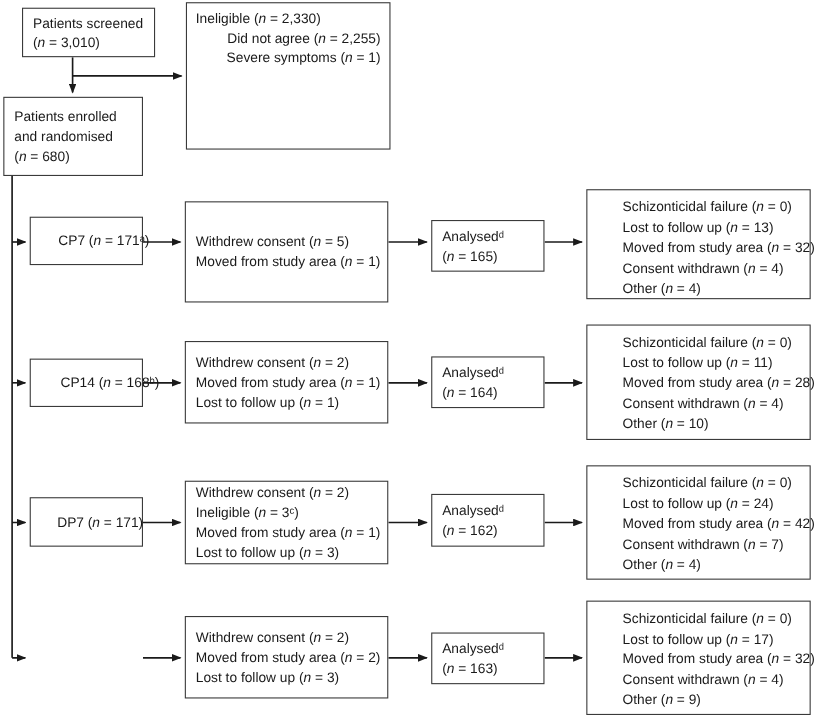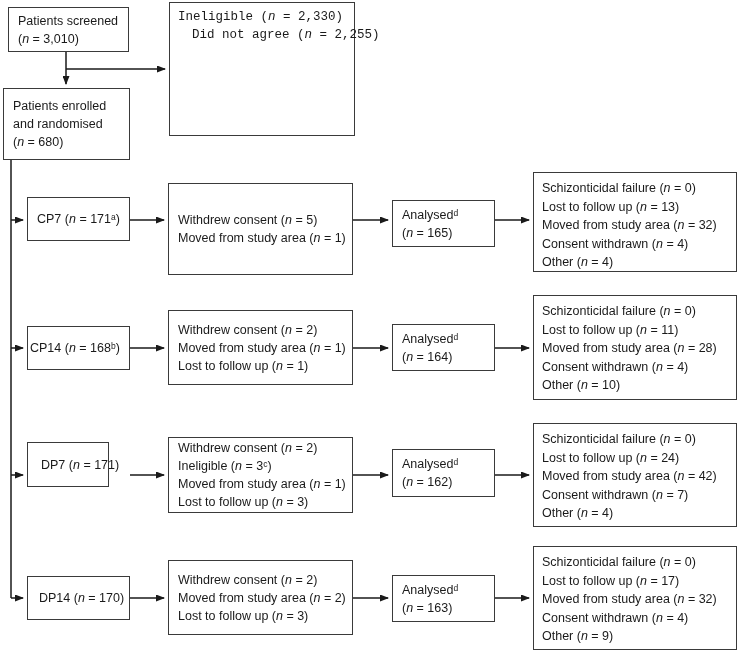--- a/index.html
+++ b/index.html
@@ -16,25 +16,25 @@
     position:absolute;
     z-index:2;
     background:#ffffff;
     border:1.6px solid #3a3a3a;
     box-sizing:border-box;
     font-size:12.5px;
   }
   .vc{display:flex;align-items:center;}
   .bt{white-space:pre;line-height:18px;}
   .bt i{font-style:italic;}
-  .pad{padding:6px 8px;font-family:Liberation Mono, monospace;}
+  .pad{padding:6px 8px;}
   .lpad{padding-left:9px;}
   .ineligible-items .bt{line-height:17.5px;}
   .ind{padding-left:14px;text-align:right;}
-  .outcome-text{line-height:18.6px;padding:6px 8px;}
+  .outcome-text{line-height:18.6px;padding:6px 8px;margin-left:24px;}
 </style>
 </head>
 <body>
 
 <div class="canvas">
 
   <svg class="arrows" width="750" height="654" viewBox="0 0 750 654">
     <defs>
       <marker id="ah" markerWidth="9" markerHeight="7" refX="8" refY="3.5" orient="auto" markerUnits="userSpaceOnUse">
         <path d="M0,0 L9,3.5 L0,7 z" fill="#1a1a1a"></path>
@@ -63,99 +63,97 @@
       <line x1="353" y1="475" x2="388" y2="475" marker-end="url(#ah)"></line>
       <line x1="353" y1="598" x2="388" y2="598" marker-end="url(#ah)"></line>
 
       <line x1="495" y1="220" x2="529" y2="220" marker-end="url(#ah)"></line>
       <line x1="495" y1="348" x2="529" y2="348" marker-end="url(#ah)"></line>
       <line x1="495" y1="475" x2="529" y2="475" marker-end="url(#ah)"></line>
       <line x1="495" y1="598" x2="529" y2="598" marker-end="url(#ah)"></line>
     </g>
   </svg>
 
-  <div class="box vc lpad" style="left:8px;top:7px;width:121px;height:45px">
+  <div class="box vc lpad" style="left:20px;top:7px;width:121px;height:45px">
     <div class="bt">Patients screened
 (<i>n</i> = 3,010)</div>
   </div>
 
   <div class="box pad ineligible-items" style="left:169px;top:2px;width:186px;height:134px">
     <div class="bt">Ineligible (<i>n</i> = 2,330)</div>
     <div class="bt ind">Did not agree (<i>n</i> = 2,255)</div>
+    <div class="bt ind">Severe symptoms (<i>n</i> = 1)</div>
   </div>
 
   <div class="box vc lpad" style="left:3px;top:88px;width:127px;height:72px">
     <div class="bt">Patients enrolled
 and randomised
 (<i>n</i> = 680)</div>
   </div>
 
-  <div class="box vc" style="left:27px;top:197px;width:103px;height:44px;padding-left:9px">
+  <div class="box vc" style="left:27px;top:197px;width:103px;height:44px;padding-left:25px">
     <div class="bt">CP7 (<i>n</i> = 171ᵃ)</div>
   </div>
   <div class="box vc lpad" style="left:168px;top:183px;width:185px;height:92px">
     <div class="bt">Withdrew consent (<i>n</i> = 5)
 Moved from study area (<i>n</i> = 1)</div>
   </div>
   <div class="box vc lpad" style="left:392px;top:200px;width:103px;height:47px">
     <div class="bt">Analysedᵈ
 (<i>n</i> = 165)</div>
   </div>
   <div class="box" style="left:533px;top:172px;width:204px;height:100px">
     <div class="bt outcome-text">Schizonticidal failure (<i>n</i> = 0)
 Lost to follow up (<i>n</i> = 13)
 Moved from study area (<i>n</i> = 32)
 Consent withdrawn (<i>n</i> = 4)
 Other (<i>n</i> = 4)</div>
   </div>
 
-  <div class="box vc" style="left:27px;top:326px;width:103px;height:44px;padding-left:2px">
+  <div class="box vc" style="left:27px;top:326px;width:103px;height:44px;padding-left:27px">
     <div class="bt">CP14 (<i>n</i> = 168ᵇ)</div>
   </div>
   <div class="box vc lpad" style="left:168px;top:310px;width:185px;height:75px">
     <div class="bt">Withdrew consent (<i>n</i> = 2)
 Moved from study area (<i>n</i> = 1)
 Lost to follow up (<i>n</i> = 1)</div>
   </div>
   <div class="box vc lpad" style="left:392px;top:324px;width:103px;height:47px">
     <div class="bt">Analysedᵈ
 (<i>n</i> = 164)</div>
   </div>
   <div class="box" style="left:533px;top:295px;width:204px;height:105px">
     <div class="bt outcome-text">Schizonticidal failure (<i>n</i> = 0)
 Lost to follow up (<i>n</i> = 11)
 Moved from study area (<i>n</i> = 28)
 Consent withdrawn (<i>n</i> = 4)
 Other (<i>n</i> = 10)</div>
   </div>
 
-  <div class="box vc" style="left:27px;top:442px;width:82px;height:45px;padding-left:13px">
+  <div class="box vc" style="left:27px;top:452px;width:103px;height:45px;padding-left:24px">
     <div class="bt">DP7 (<i>n</i> = 171)</div>
   </div>
   <div class="box vc lpad" style="left:168px;top:437px;width:185px;height:76px">
     <div class="bt">Withdrew consent (<i>n</i> = 2)
 Ineligible (<i>n</i> = 3ᶜ)
 Moved from study area (<i>n</i> = 1)
 Lost to follow up (<i>n</i> = 3)</div>
   </div>
   <div class="box vc lpad" style="left:392px;top:449px;width:103px;height:48px">
     <div class="bt">Analysedᵈ
 (<i>n</i> = 162)</div>
   </div>
   <div class="box" style="left:533px;top:423px;width:204px;height:104px">
     <div class="bt outcome-text">Schizonticidal failure (<i>n</i> = 0)
 Lost to follow up (<i>n</i> = 24)
 Moved from study area (<i>n</i> = 42)
 Consent withdrawn (<i>n</i> = 7)
 Other (<i>n</i> = 4)</div>
   </div>
 
-  <div class="box vc" style="left:27px;top:576px;width:103px;height:44px;padding-left:11px">
-    <div class="bt">DP14 (<i>n</i> = 170)</div>
-  </div>
   <div class="box vc lpad" style="left:168px;top:560px;width:185px;height:75px">
     <div class="bt">Withdrew consent (<i>n</i> = 2)
 Moved from study area (<i>n</i> = 2)
 Lost to follow up (<i>n</i> = 3)</div>
   </div>
   <div class="box vc lpad" style="left:392px;top:575px;width:103px;height:47px">
     <div class="bt">Analysedᵈ
 (<i>n</i> = 163)</div>
   </div>
   <div class="box" style="left:533px;top:546px;width:204px;height:104px">

